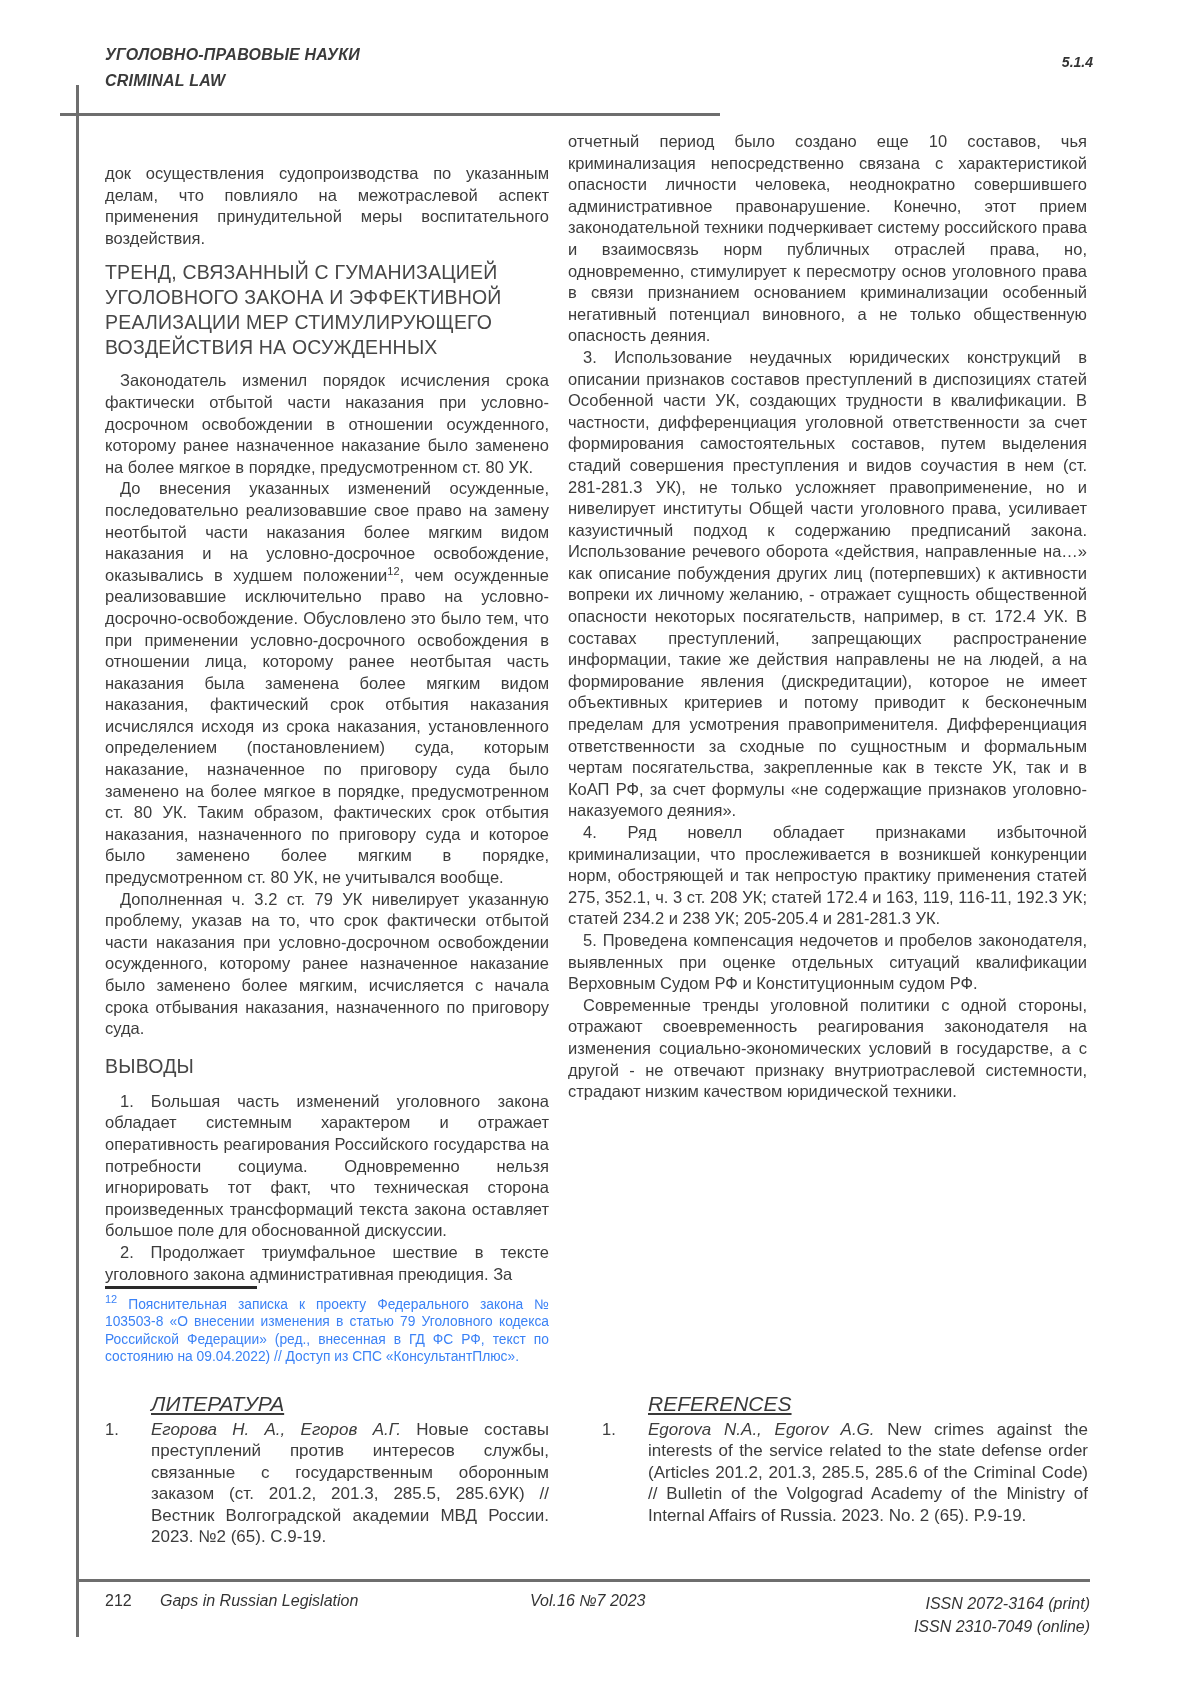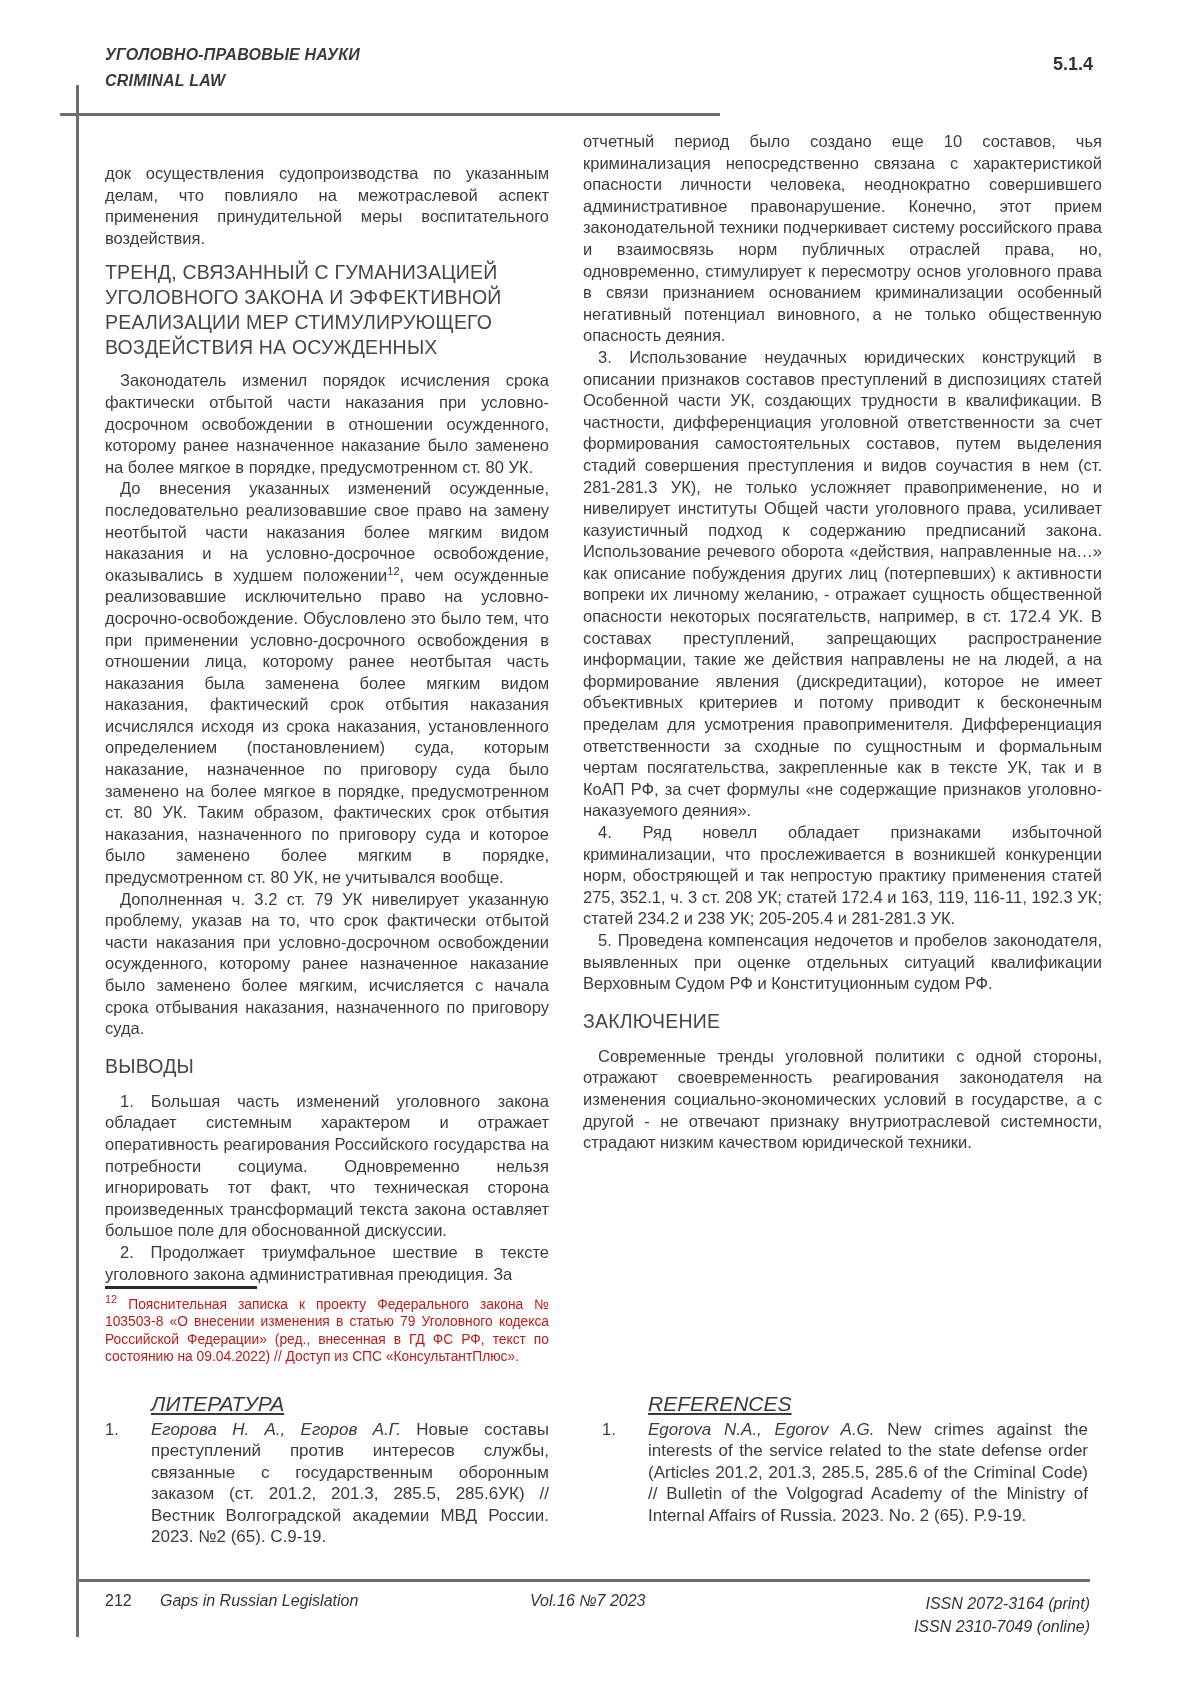--- a/index.html
+++ b/index.html
@@ -12,37 +12,37 @@
     overflow:hidden;
   }
   
   .margin-vline{position:absolute;left:76px;top:85px;width:3px;height:1552px;background:#6e6e6e;}
   .header-rule{position:absolute;left:60px;top:113px;width:660px;height:3px;background:#6e6e6e;}
   .footer-rule{position:absolute;left:78px;top:1579px;width:1012px;height:3px;background:#6e6e6e;}
   
   .kicker{position:absolute;left:105px;font-size:16px;font-weight:bold;font-style:italic;color:#3a3a3a;letter-spacing:.2px;}
   .kicker.ru{top:46px;text-align:center;}
   .kicker.en{top:72px;}
-  .section-code{position:absolute;right:107px;top:54px;font-size:18px;font-weight:bold;color:#333;}
+  .section-code{position:absolute;right:107px;top:54px;font-size:14px;font-weight:bold;font-style:italic;color:#333;}
   
   .col{position:absolute;top:131px;text-align:justify;font-size:16.5px;line-height:21.6px;}
   .col.left{left:105px;width:444px;max-height:1150px;overflow:hidden;margin-top:32px;}
-  .col.right{left:583px;width:519px;max-height:1252px;overflow:hidden;}
+  .col.right{left:568px;width:519px;max-height:1252px;overflow:hidden;}
   .col p{margin:0;}
   .col p.ind{text-indent:15px;}
   .col h2{
     font-size:19.5px;line-height:25px;font-weight:400;color:#474747;
     margin:11px 0 10px 0;text-align:left;letter-spacing:.2px;
   }
   .col h2.small-head{margin:14px 0 12px 0;}
   sup{font-size:11px;line-height:0;}
   
   .footnote-block{position:absolute;left:105px;top:1286px;width:444px;}
   .fn-rule{width:152px;height:2.5px;background:#2a2a2a;margin-bottom:7px;}
-  .fn{margin:0;font-size:13.8px;line-height:17.6px;text-align:justify;color:#b91c1c;}
+  .fn{margin:0;font-size:13.8px;line-height:17.6px;text-align:justify;color:#3b82f6;}
   
   .lit-block{position:absolute;top:1392px;}
   .lit-block.left-lit{left:105px;width:444px;}
   .lit-block.right-ref{left:602px;width:486px;}
   .lit-head{font-style:italic;text-decoration:underline;font-size:21px;margin:0 0 3px 46px;color:#3a3a3a;}
   .lit-item{display:flex;}
   .lit-num{flex:0 0 46px;font-size:16.5px;line-height:21.4px;}
   .lit-text{flex:1;margin:0;font-size:17px;line-height:21.4px;text-align:justify;}
   .lit-text i{font-style:italic;}
   
@@ -86,21 +86,20 @@
       <span class="lit-num">1.</span>
       <p class="lit-text"><i>Егорова Н. А., Егоров А.Г.</i><span> Новые составы преступлений против интересов службы, связанные с государственным оборонным заказом (ст. 201.2, 201.3, 285.5, 285.6УК) // Вестник Волгоградской академии МВД России. 2023. №2 (65). С.9-19.</span></p>
     </div>
   </div>
 
   <section class="col right">
     <p class="noindent">отчетный период было создано еще 10 составов, чья криминализация непосредственно связана с характеристикой опасности личности человека, неоднократно совершившего административное правонарушение. Конечно, этот прием законодательной техники подчеркивает систему российского права и взаимосвязь норм публичных отраслей права, но, одновременно, стимулирует к пересмотру основ уголовного права в связи признанием основанием криминализации особенный негативный потенциал виновного, а не только общественную опасность деяния.</p>
     <p class="ind">3. Использование неудачных юридических конструкций в описании признаков составов преступлений в диспозициях статей Особенной части УК, создающих трудности в квалификации. В частности, дифференциация уголовной ответственности за счет формирования самостоятельных составов, путем выделения стадий совершения преступления и видов соучастия в нем (ст. 281-281.3 УК), не только усложняет правоприменение, но и нивелирует институты Общей части уголовного права, усиливает казуистичный подход к содержанию предписаний закона. Использование речевого оборота «действия, направленные на…» как описание побуждения других лиц (потерпевших) к активности вопреки их личному желанию, - отражает сущность общественной опасности некоторых посягательств, например, в ст. 172.4 УК. В составах преступлений, запрещающих распространение информации, такие же действия направлены не на людей, а на формирование явления (дискредитации), которое не имеет объективных критериев и потому приводит к бесконечным пределам для усмотрения правоприменителя. Дифференциация ответственности за сходные по сущностным и формальным чертам посягательства, закрепленные как в тексте УК, так и в КоАП РФ, за счет формулы «не содержащие признаков уголовно- наказуемого деяния».</p>
     <p class="ind">4. Ряд новелл обладает признаками избыточной криминализации, что прослеживается в возникшей конкуренции норм, обостряющей и так непростую практику применения статей 275, 352.1, ч. 3 ст. 208 УК; статей 172.4 и 163, 119, 116-11, 192.3 УК; статей 234.2 и 238 УК; 205-205.4 и 281-281.3 УК.</p>
     <p class="ind">5. Проведена компенсация недочетов и пробелов законодателя, выявленных при оценке отдельных ситуаций квалификации Верховным Судом РФ и Конституционным судом РФ.</p>
-    <h2 class="small-head">ЗАКЛЮЧЕНИЕ</h2>
     <p class="ind">Современные тренды уголовной политики с одной стороны, отражают своевременность реагирования законодателя на изменения социально-экономических условий в государстве, а с другой - не отвечают признаку внутриотраслевой системности, страдают низким качеством юридической техники.</p>
   </section>
 
   <div class="lit-block right-ref">
     <div class="lit-head">REFERENCES</div>
     <div class="lit-item">
       <span class="lit-num">1.</span>
       <p class="lit-text"><i>Egorova N.A., Egorov A.G.</i><span> New crimes against the interests of the service related to the state defense order (Articles 201.2, 201.3, 285.5, 285.6 of the Criminal Code) // Bulletin of the Volgograd Academy of the Ministry of Internal Affairs of Russia. 2023. No. 2 (65). P.9-19.</span></p>
     </div>
   </div>

